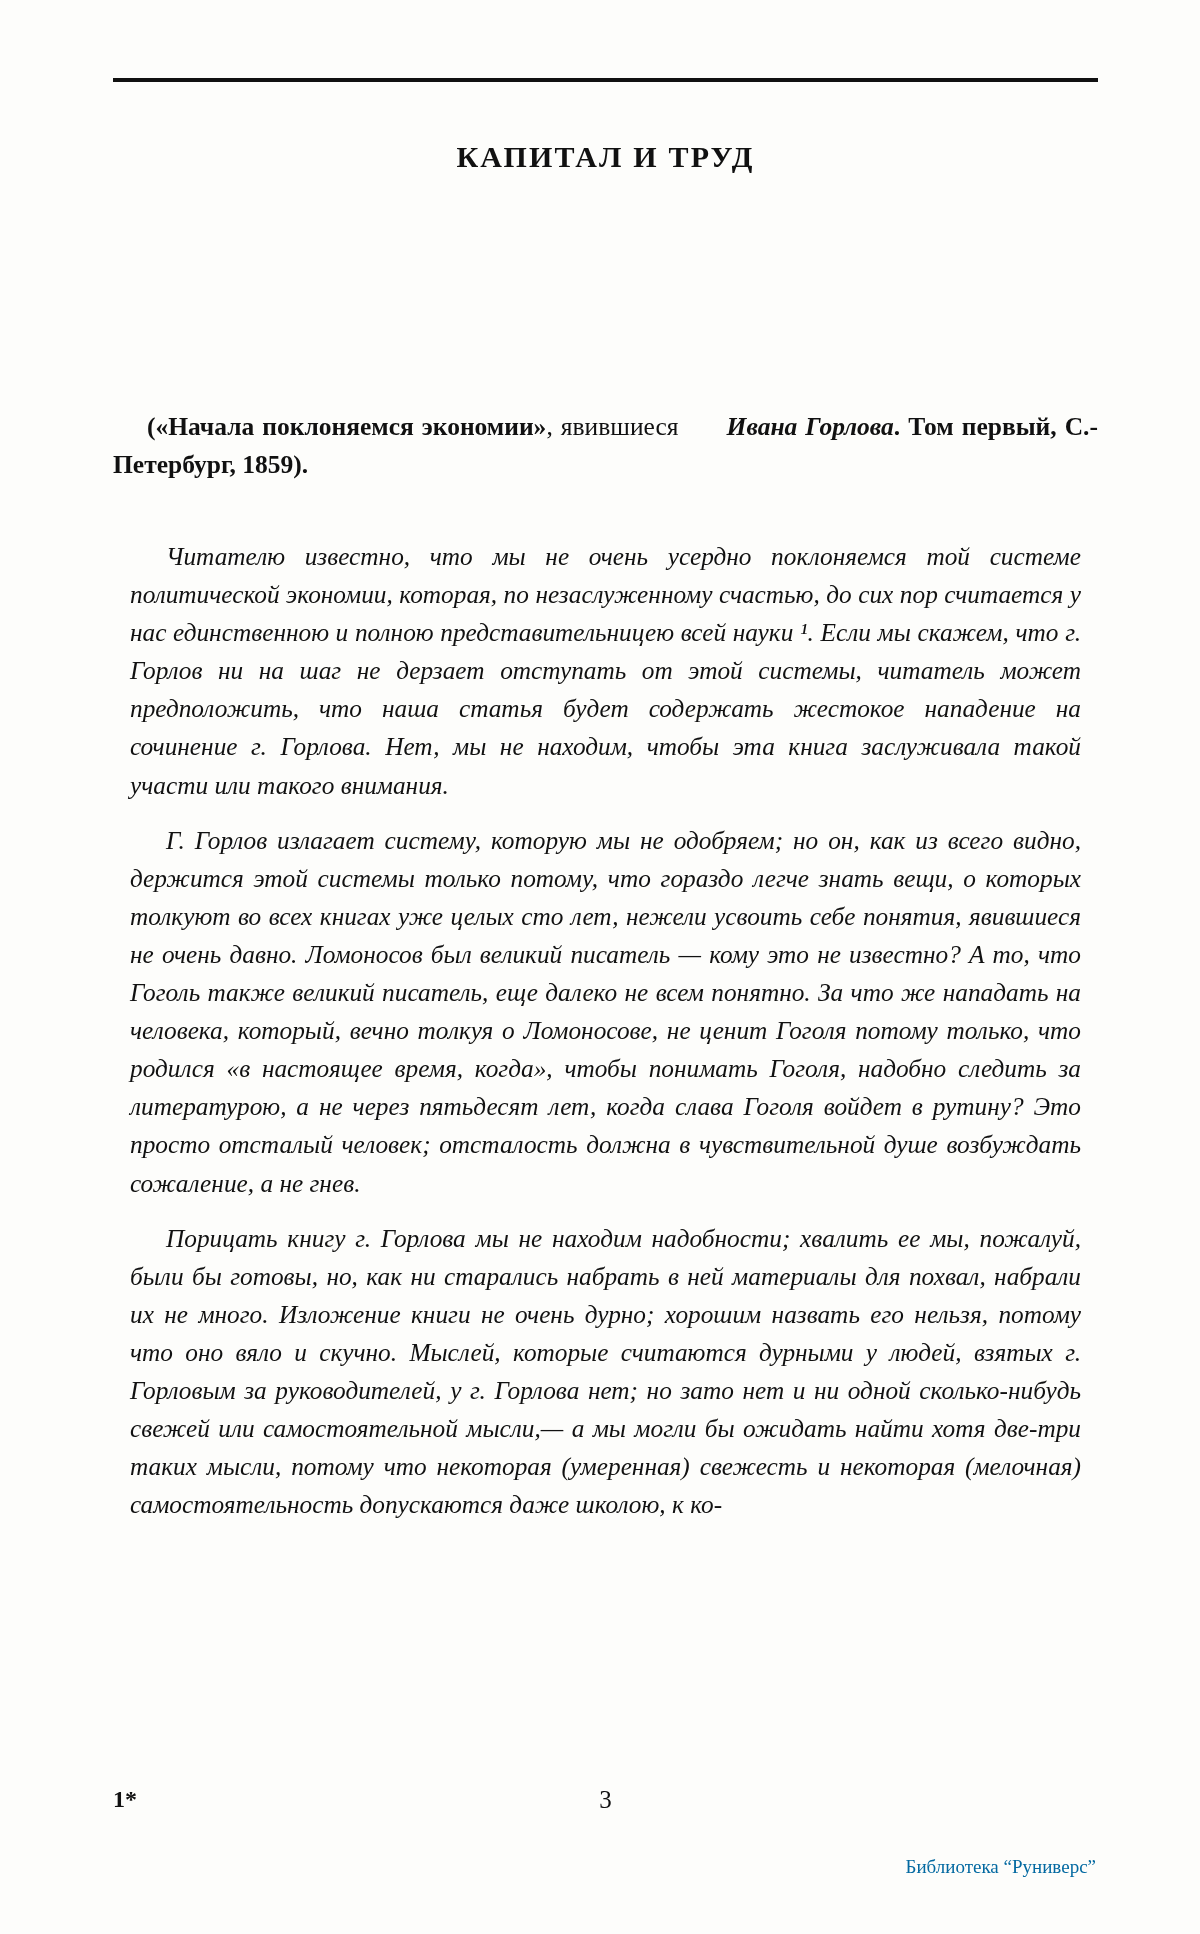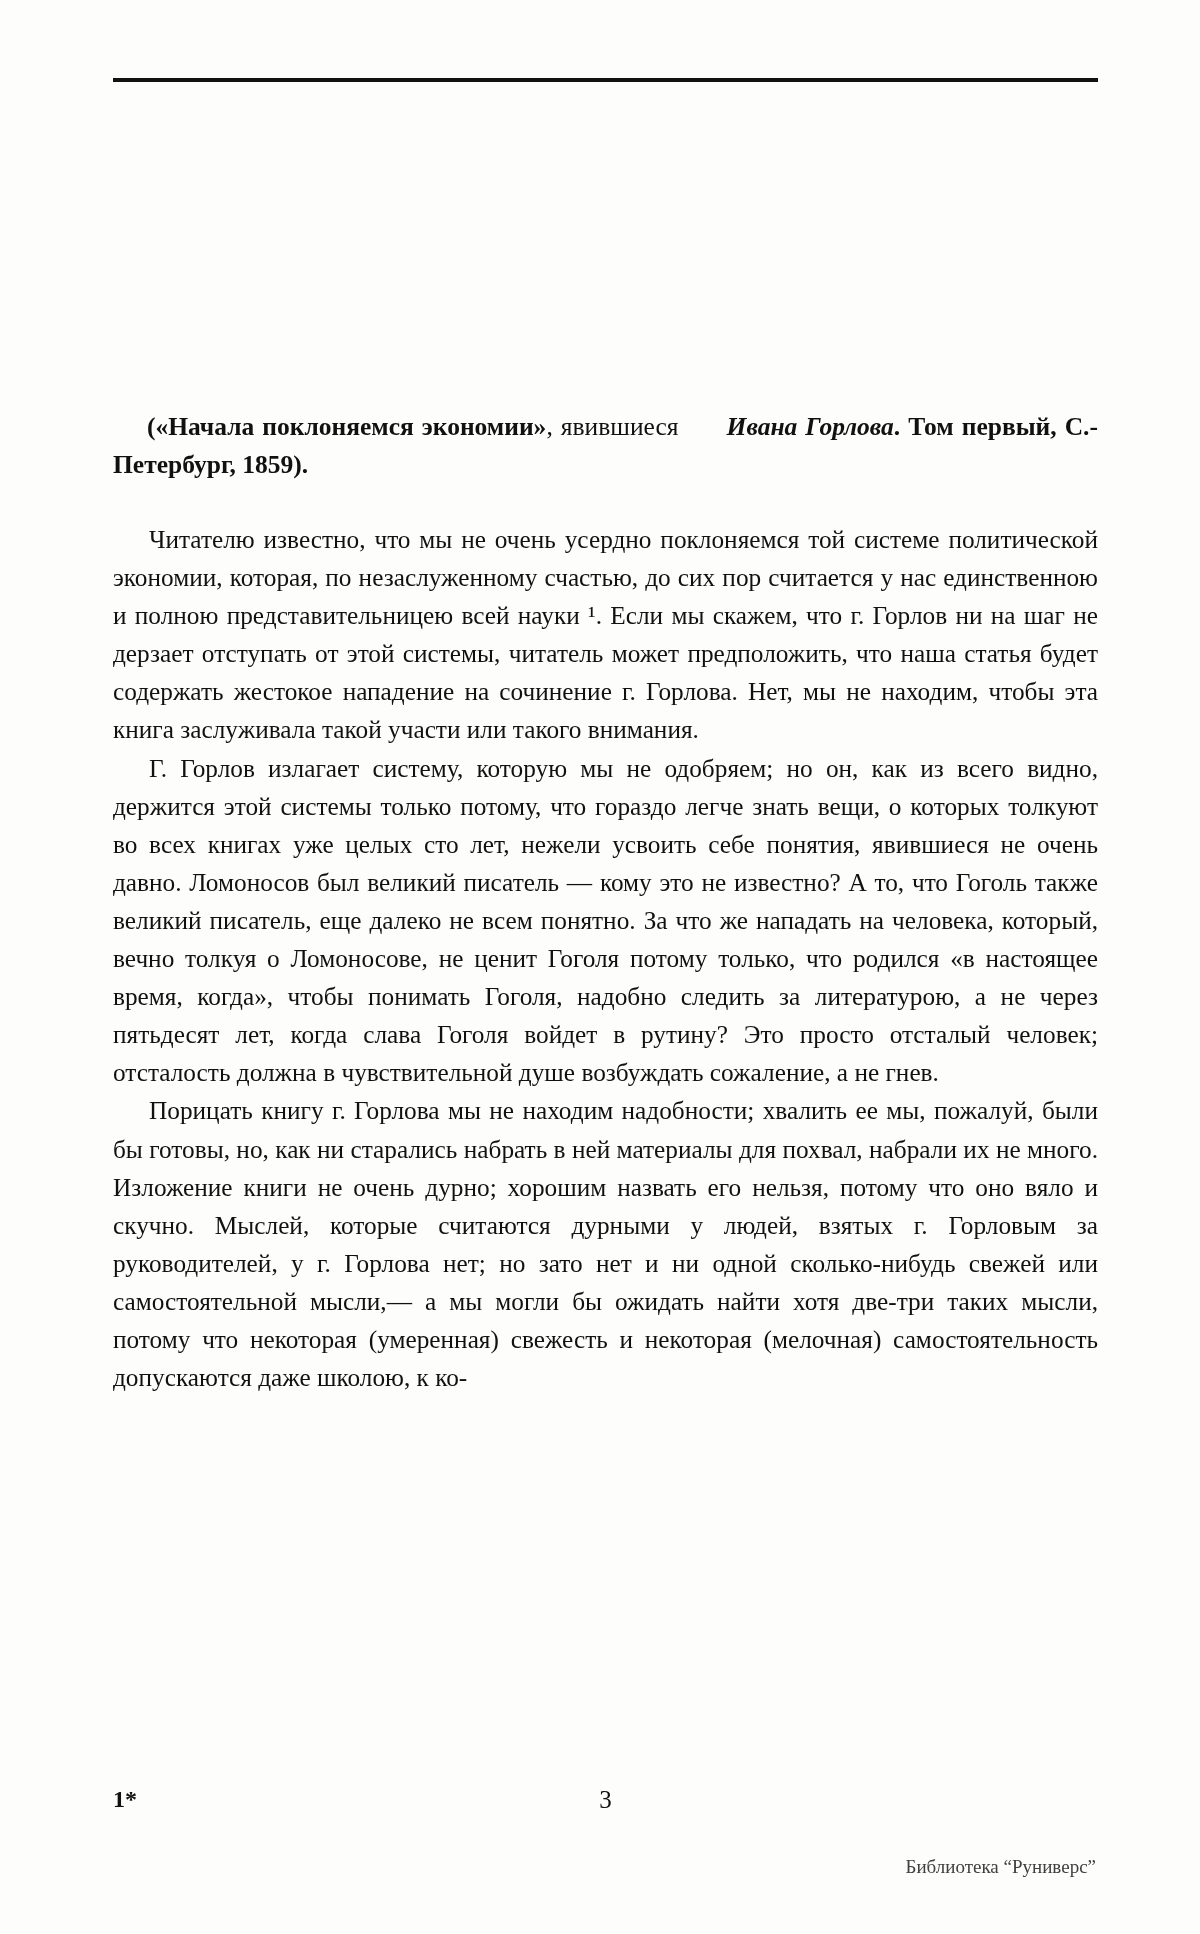--- a/index.html
+++ b/index.html
@@ -61,22 +61,23 @@
     left: 113px;
     top: 520px;
     width: 985px;
     font-size: 25.3px;
     line-height: 38.1px;
     text-align: justify;
     text-justify: inter-word;
     color: #111111;
   }
   .body-text p {
-    margin: 0;
+    margin: 17px;
     text-indent: 36px;
+    font-style: italic;
   }
 
   .folio-left {
     position: absolute;
     left: 113px;
     top: 1786px;
     font-weight: bold;
     font-size: 24px;
     color: #111111;
   }
@@ -87,31 +88,32 @@
     width: 985px;
     text-align: center;
     font-size: 25px;
     color: #111111;
   }
   .watermark {
     position: absolute;
     right: 104px;
     top: 1856px;
     font-size: 19px;
-    color: #404040;
+    color: #0369a1;
     font-family: "Liberation Serif", serif;
   }
 </style>
 </head>
 <body>
 
 <div class="page">
 
   <div class="rule"></div>
 
+  <div class="page-title">КАПИТАЛ И ТРУД</div>
 
   <div class="subhead">
     <span class="ind"></span><span class="b">(«Начала поклоняемся экономии»</span><span>, явившиеся </span><span class="i">Ивана Горлова</span><span class="b">. Том первый, С.-Петербург, 1859).</span>
   </div>
 
   <div class="body-text">
     <p>Читателю известно, что мы не очень усердно поклоняемся той системе политической экономии, которая, по незаслуженному счастью, до сих пор считается у нас единственною и полною представительницею всей науки ¹. Если мы скажем, что г. Горлов ни на шаг не дерзает отступать от этой системы, читатель может предположить, что наша статья будет содержать жестокое нападение на сочинение г. Горлова. Нет, мы не находим, чтобы эта книга заслуживала такой участи или такого внимания.</p>
     <p>Г. Горлов излагает систему, которую мы не одобряем; но он, как из всего видно, держится этой системы только потому, что гораздо легче знать вещи, о которых толкуют во всех книгах уже целых сто лет, нежели усвоить себе понятия, явившиеся не очень давно. Ломоносов был великий писатель — кому это не известно? А то, что Гоголь также великий писатель, еще далеко не всем понятно. За что же нападать на человека, который, вечно толкуя о Ломоносове, не ценит Гоголя потому только, что родился «в настоящее время, когда», чтобы понимать Гоголя, надобно следить за литературою, а не через пятьдесят лет, когда слава Гоголя войдет в рутину? Это просто отсталый человек; отсталость должна в чувствительной душе возбуждать сожаление, а не гнев.</p>
     <p>Порицать книгу г. Горлова мы не находим надобности; хвалить ее мы, пожалуй, были бы готовы, но, как ни старались набрать в ней материалы для похвал, набрали их не много. Изложение книги не очень дурно; хорошим назвать его нельзя, потому что оно вяло и скучно. Мыслей, которые считаются дурными у людей, взятых г. Горловым за руководителей, у г. Горлова нет; но зато нет и ни одной сколько-нибудь свежей или самостоятельной мысли,— а мы могли бы ожидать найти хотя две-три таких мысли, потому что некоторая (умеренная) свежесть и некоторая (мелочная) самостоятельность допускаются даже школою, к ко-</p>
   </div>

